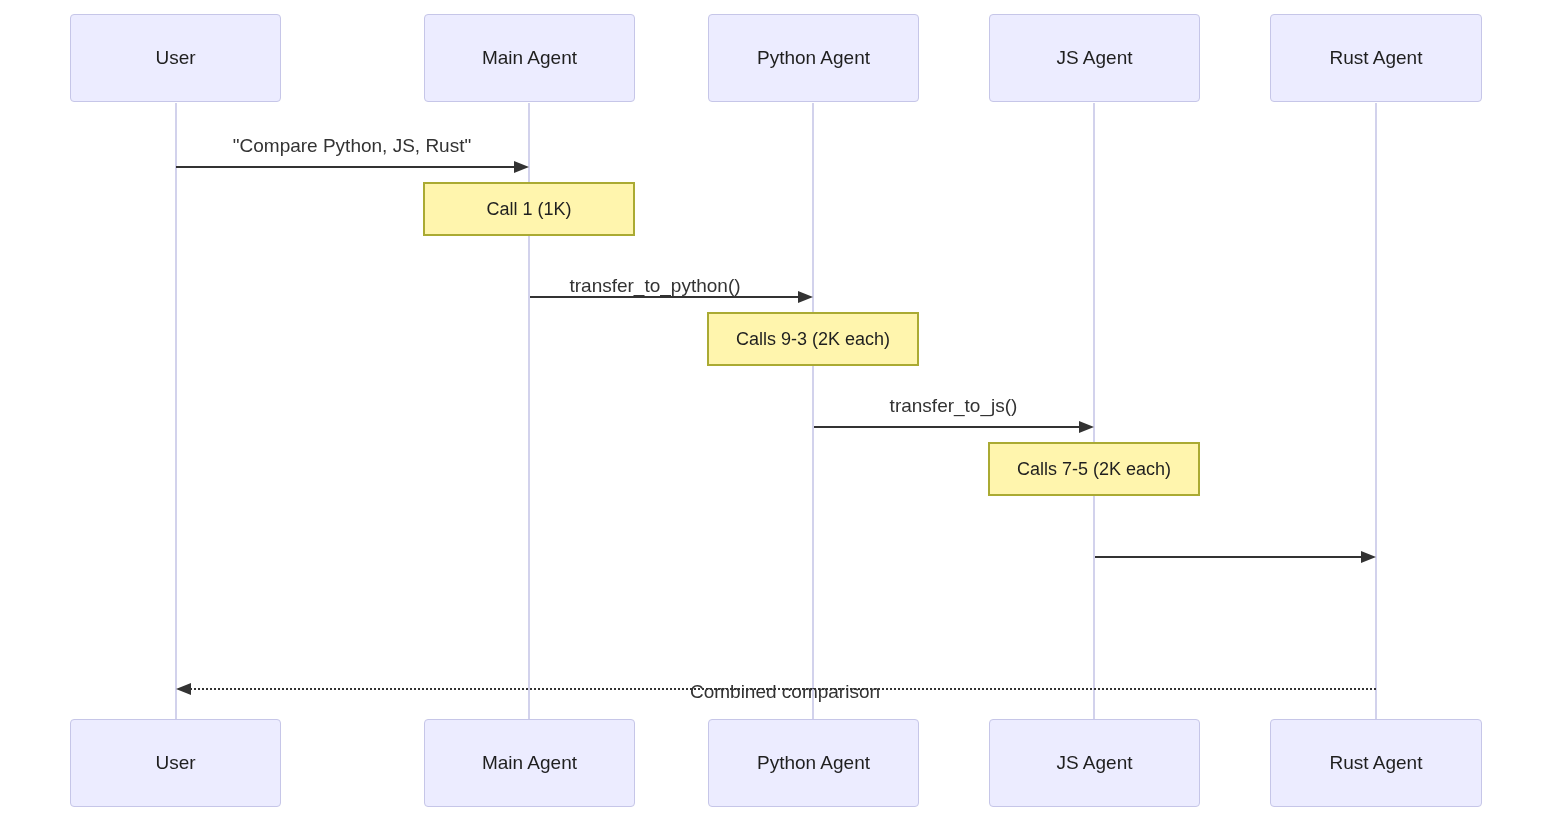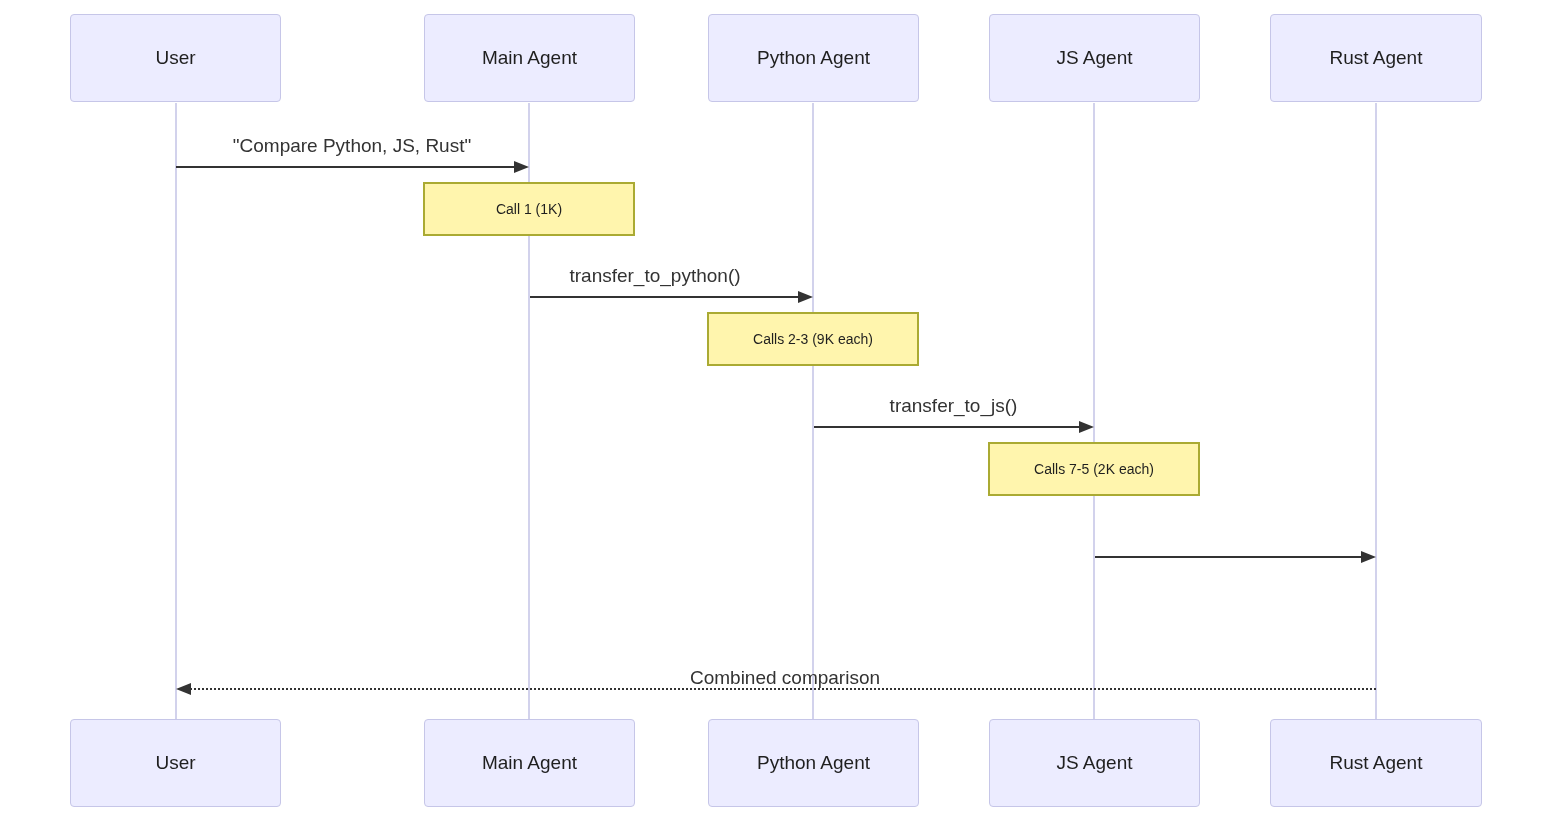--- a/index.html
+++ b/index.html
@@ -77,21 +77,21 @@
   }
   .note {
     position: absolute;
     width: 212px;
     height: 54px;
     background: #FFF5AD;
     border: 2px solid #AAAA33;
     display: flex;
     align-items: center;
     justify-content: center;
-    font-size: 14px;
+    font-size: 18px;
     color: #1f1f1f;
     box-sizing: border-box;
     z-index: 3;
     white-space: nowrap;
   }
 </style>
 </head>
 <body>
 
 <div id="stage">
@@ -113,33 +113,33 @@
   <div class="actor" style="left:708px; top:719px">Python Agent</div>
   <div class="actor" style="left:989px; top:719px">JS Agent</div>
   <div class="actor" style="left:1270px; top:719px; width:212px">Rust Agent</div>
 
   <div class="msg-label" style="left:175px; top:135px; width:354px">"Compare Python, JS, Rust"</div>
   <div class="msg-line" style="left:176px; top:166px; width:339px"></div>
   <div class="head-r" style="left:514px; top:161px"></div>
 
   <div class="note" style="left:423px; top:182px">Call 1 (1K)</div>
 
-  <div class="msg-label" style="left:529px; top:265px; width:252px">transfer_to_python()</div>
+  <div class="msg-label" style="left:529px; top:275px; width:252px">transfer_to_python()</div>
   <div class="msg-line" style="left:530px; top:296px; width:268px"></div>
   <div class="head-r" style="left:798px; top:291px"></div>
 
-  <div class="note" style="left:707px; top:312px">Calls 2-3 (9K each)</div>
+  <div class="note" style="left:707px; top:312px">Calls 9-3 (2K each)</div>
 
   <div class="msg-label" style="left:813px; top:395px; width:281px">transfer_to_js()</div>
   <div class="msg-line" style="left:814px; top:426px; width:265px"></div>
   <div class="head-r" style="left:1079px; top:421px"></div>
 
   <div class="note" style="left:988px; top:442px">Calls 7-5 (2K each)</div>
 
   <div class="msg-line" style="left:1095px; top:556px; width:266px"></div>
   <div class="head-r" style="left:1361px; top:551px"></div>
 
 
-  <div class="msg-label" style="left:175px; top:667px; width:1220px">Combined comparison</div>
+  <div class="msg-label" style="left:175px; top:681px; width:1220px">Combined comparison</div>
   <div class="msg-line dashed" style="left:190px; top:688px; width:1186px"></div>
   <div class="head-l" style="left:176px; top:683px"></div>
 
 </div>
 
 </body></html>

